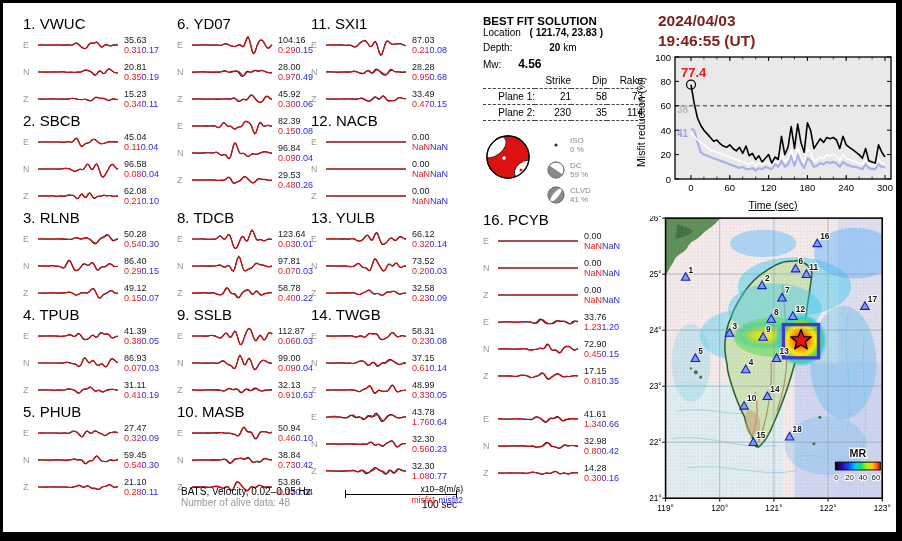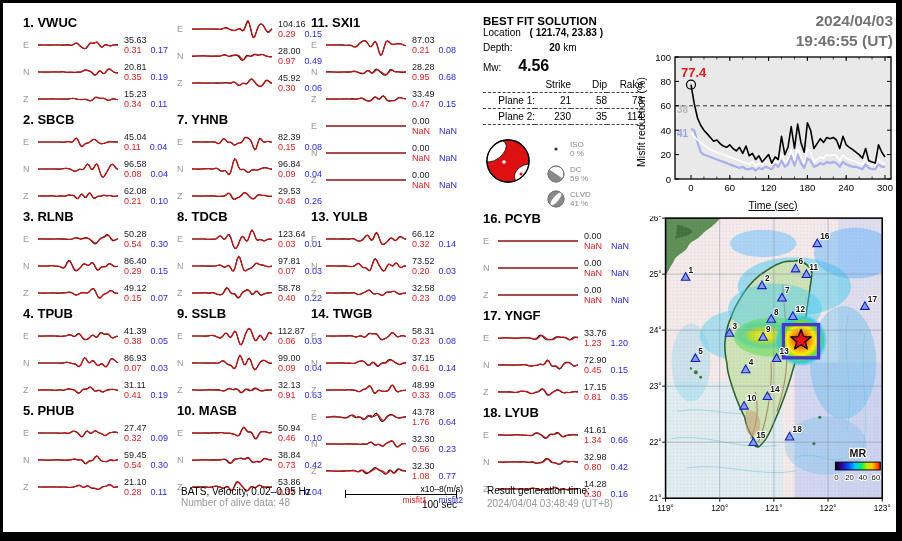--- a/index.html
+++ b/index.html
@@ -4,35 +4,35 @@
 <style>
   html,body{margin:0;padding:0;}
   body{width:902px;height:541px;background:#000;font-family:"Liberation Sans","DejaVu Sans",sans-serif;position:relative;overflow:hidden;}
   #frame{position:absolute;left:3px;top:3px;width:893px;height:529px;background:#fff;}
   .col{position:absolute;top:12px;}
   #col1{left:20px;width:152px;}
   #col2{left:174px;width:150px;}
   #col3{left:308px;width:150px;}
   #col4{left:480px;width:160px;top:12px;}
   .station{height:97px;}
-  .st-header{font-size:13px;font-weight:bold;color:#000;height:15px;margin-bottom:1px;}
+  .st-header{font-size:15px;font-weight:normal;color:#000;height:15px;margin-bottom:1px;}
   .crow{display:flex;align-items:center;height:27px;}
   .comp{width:13px;color:#999;font-size:9px;flex:none;}
   svg.wf{width:86px;height:26px;flex:none;}
   .nums{width:49px;margin-left:2px;font-size:9px;line-height:10px;flex:none;}
   .amp{color:#1a1a1a;}
   .m1{color:#e62020;}
-  .m2{color:#2a2ae0;margin-left:9px;}
+  .m2{color:#2a2ae0;margin-left:0;}
   
   #solution{height:196px;font-size:10px;color:#000;}
   #sol-title{font-size:11.5px;font-weight:bold;}
   .sol-row{margin-bottom:4px;}
   .sol-strong{font-weight:bold;}
   #mw-row{margin:2px 0 2px 0;}
-  #mw-val{font-size:16px;font-weight:bold;margin-left:14px;}
+  #mw-val{font-size:12px;font-weight:bold;margin-left:14px;}
   table.sdr{border-collapse:collapse;font-size:10px;margin-top:2px;}
   table.sdr td{padding:2px 0 2px 0;}
   td.sdr-lab{width:52px;text-align:right;}
   td.sdr-v{width:36px;text-align:right;}
   tr.dashb td{border-bottom:1px dashed #444;}
   #mech{display:flex;margin-top:11px;align-items:flex-start;}
   #decomp{margin-left:14px;}
   .dec-item{display:flex;align-items:center;height:25px;}
   .dec-txt{font-size:8px;color:#888;line-height:9px;margin-left:5px;}
   
@@ -40,21 +40,21 @@
   #bats .sub{color:#999;}
   #scalebar{position:absolute;left:342px;top:487px;width:112px;}
   #scalebar .bar{height:8px;border-left:1px solid #000;border-right:1px solid #000;position:relative;}
   #scalebar .bar:before{content:"";position:absolute;left:0;right:0;top:4px;border-top:1px solid #000;}
   #scalebar .lab{text-align:right;font-size:10px;margin-top:1px;color:#000;}
   #units{position:absolute;left:396px;top:481px;width:64px;text-align:right;font-size:8.5px;line-height:11px;}
   #units .mis{font-size:8.5px;}
   #result{position:absolute;left:484px;top:481px;font-size:10px;line-height:13px;}
   #result .sub{color:#999;}
   
-  #datebox{position:absolute;left:655px;top:8px;width:235px;text-align:right;font-weight:bold;font-size:15.5px;line-height:20px;color:#737373;}
+  #datebox{position:absolute;left:655px;top:8px;width:235px;text-align:left;font-weight:bold;font-size:15.5px;line-height:20px;color:#7f1d1d;}
   #misfit-chart{position:absolute;left:642px;top:50px;}
   #ylab{position:absolute;left:573px;top:113px;width:130px;text-align:center;font-size:10.5px;color:#000;transform:rotate(-90deg);}
   #xlab{position:absolute;left:700px;top:196px;width:140px;text-align:center;font-size:10.5px;color:#000;text-decoration:underline;}
   
   #mapbox{position:absolute;left:645px;top:213px;}
   #mapbox svg{width:244px;height:298px;}
 </style>
 </head>
 <body>
 
@@ -237,20 +237,21 @@
           </svg>
           <div class="nums">
             <div class="amp">21.10</div>
             <div><span class="m1">0.28</span><span class="m2">0.11</span></div>
           </div>
         </div>
       </div>
     </div>
   <div id="col2" class="col">
       <div class="station">
+        <div class="st-header">6. YD07</div>
         <div class="crow">
           <span class="comp">E</span>
           <svg class="wf" viewBox="0 0 86 26">
             <path d="M2.0,13.0L3.3,13.0L4.7,13.0L6.0,13.0L7.3,13.0L8.7,13.0L10.0,13.0L11.3,13.0L12.7,13.0L14.0,13.0L15.3,13.0L16.7,13.0L18.0,13.0L19.3,13.0L20.7,13.0L22.0,13.0L23.3,13.0L24.7,13.0L26.0,13.0L27.3,13.1L28.7,13.3L30.0,13.4L31.3,13.2L32.7,12.8L34.0,12.2L35.3,11.8L36.7,11.9L38.0,12.5L39.3,13.2L40.7,13.8L42.0,14.1L43.3,14.4L44.7,14.4L46.0,14.1L47.3,13.4L48.7,12.7L50.0,12.9L51.3,14.0L52.7,14.9L54.0,13.8L55.3,10.3L56.7,6.3L58.0,4.8L59.3,7.5L60.7,13.3L62.0,19.0L63.3,21.7L64.7,20.5L66.0,16.8L67.3,12.7L68.7,9.7L70.0,8.2L71.3,8.0L72.7,8.9L74.0,10.7L75.3,13.2L76.7,15.4L78.0,16.3L79.3,15.6L80.7,14.0L82.0,12.7" fill="none" stroke="#111" stroke-width="1.1"></path>
             <path d="M2.0,13.1L3.3,13.1L4.7,13.2L6.0,13.2L7.3,13.2L8.7,13.1L10.0,13.0L11.3,12.9L12.7,12.9L14.0,12.8L15.3,12.8L16.7,12.8L18.0,12.9L19.3,13.0L20.7,13.1L22.0,13.1L23.3,13.2L24.7,13.2L26.0,13.2L27.3,13.2L28.7,13.3L30.0,13.3L31.3,13.1L32.7,12.7L34.0,12.1L35.3,11.7L36.7,11.8L38.0,12.4L39.3,13.1L40.7,13.8L42.0,14.2L43.3,14.5L44.7,14.6L46.0,14.3L47.3,13.5L48.7,12.7L50.0,12.7L51.3,13.6L52.7,14.5L54.0,13.9L55.3,11.1L56.7,7.3L58.0,5.3L59.3,7.2L60.7,12.4L62.0,18.0L63.3,21.2L64.7,20.7L66.0,17.4L67.3,13.4L68.7,10.2L70.0,8.4L71.3,8.0L72.7,8.7L74.0,10.3L75.3,12.7L76.7,15.0L78.0,16.3L79.3,15.9L80.7,14.4L82.0,13.1" fill="none" stroke="#cc1212" stroke-width="1.2"></path>
           </svg>
           <div class="nums">
             <div class="amp">104.16</div>
             <div><span class="m1">0.29</span><span class="m2">0.15</span></div>
           </div>
@@ -272,21 +273,20 @@
             <path d="M2.0,13.0L3.3,13.0L4.7,13.0L6.0,13.0L7.3,13.0L8.7,13.0L10.0,13.0L11.3,13.0L12.7,13.0L14.0,13.0L15.3,13.0L16.7,13.0L18.0,13.0L19.3,13.0L20.7,13.0L22.0,13.0L23.3,13.0L24.7,13.0L26.0,13.1L27.3,13.1L28.7,13.1L30.0,13.1L31.3,13.0L32.7,12.9L34.0,12.7L35.3,12.6L36.7,12.7L38.0,12.9L39.3,13.1L40.7,13.0L42.0,12.5L43.3,12.0L44.7,12.2L46.0,13.3L47.3,14.7L48.7,15.5L50.0,15.2L51.3,14.1L52.7,13.2L54.0,13.3L55.3,13.8L56.7,13.7L58.0,12.4L59.3,10.5L60.7,9.1L62.0,9.1L63.3,10.3L64.7,12.2L66.0,13.9L67.3,15.2L68.7,16.1L70.0,16.5L71.3,16.1L72.7,14.8L74.0,12.8L75.3,11.0L76.7,10.2L78.0,10.6L79.3,11.8L80.7,12.9L82.0,13.2" fill="none" stroke="#111" stroke-width="1.1"></path>
             <path d="M2.0,13.1L3.3,13.1L4.7,13.0L6.0,12.9L7.3,12.9L8.7,12.9L10.0,12.9L11.3,12.9L12.7,13.0L14.0,13.0L15.3,13.1L16.7,13.1L18.0,13.1L19.3,13.1L20.7,13.1L22.0,13.0L23.3,13.0L24.7,13.0L26.0,12.9L27.3,12.9L28.7,13.0L30.0,13.0L31.3,13.0L32.7,13.0L34.0,12.9L35.3,12.8L36.7,12.8L38.0,13.0L39.3,13.1L40.7,13.1L42.0,12.6L43.3,12.1L44.7,12.1L46.0,12.9L47.3,14.2L48.7,15.2L50.0,15.2L51.3,14.2L52.7,13.4L54.0,13.3L55.3,13.8L56.7,13.9L58.0,12.9L59.3,11.0L60.7,9.5L62.0,9.1L63.3,10.1L64.7,11.7L66.0,13.5L67.3,14.8L68.7,15.8L70.0,16.3L71.3,16.2L72.7,15.2L74.0,13.4L75.3,11.5L76.7,10.5L78.0,10.6L79.3,11.6L80.7,12.6L82.0,13.1" fill="none" stroke="#cc1212" stroke-width="1.2"></path>
           </svg>
           <div class="nums">
             <div class="amp">45.92</div>
             <div><span class="m1">0.30</span><span class="m2">0.06</span></div>
           </div>
         </div>
       </div>
       <div class="station">
-        <div class="st-header">7. YHNB</div>
         <div class="crow">
           <span class="comp">E</span>
           <svg class="wf" viewBox="0 0 86 26">
             <path d="M2.0,13.0L3.3,13.0L4.7,13.0L6.0,13.0L7.3,13.0L8.7,13.0L10.0,13.0L11.3,13.0L12.7,13.0L14.0,13.0L15.3,13.0L16.7,12.9L18.0,12.9L19.3,13.0L20.7,13.0L22.0,13.0L23.3,12.9L24.7,13.1L26.0,13.6L27.3,14.3L28.7,14.7L30.0,13.9L31.3,12.0L32.7,10.1L34.0,9.6L35.3,10.7L36.7,12.4L38.0,13.4L39.3,13.4L40.7,13.3L42.0,14.2L43.3,15.6L44.7,16.2L46.0,15.6L47.3,14.5L48.7,14.0L50.0,14.0L51.3,13.5L52.7,11.9L54.0,9.7L55.3,8.4L56.7,8.4L58.0,9.1L59.3,9.9L60.7,11.5L62.0,14.5L63.3,18.4L64.7,20.9L66.0,19.8L67.3,15.6L68.7,11.2L70.0,9.3L71.3,10.2L72.7,12.1L74.0,13.1L75.3,13.0L76.7,12.5L78.0,12.4L79.3,12.7L80.7,13.0L82.0,13.2" fill="none" stroke="#111" stroke-width="1.1"></path>
             <path d="M2.0,13.0L3.3,12.9L4.7,12.9L6.0,12.9L7.3,12.9L8.7,12.9L10.0,13.0L11.3,13.0L12.7,13.0L14.0,13.1L15.3,13.1L16.7,13.0L18.0,13.0L19.3,13.0L20.7,13.0L22.0,12.9L23.3,12.9L24.7,13.0L26.0,13.4L27.3,14.2L28.7,14.6L30.0,14.0L31.3,12.3L32.7,10.4L34.0,9.7L35.3,10.6L36.7,12.3L38.0,13.4L39.3,13.4L40.7,13.2L42.0,13.9L43.3,15.3L44.7,16.1L46.0,15.6L47.3,14.5L48.7,14.0L50.0,14.0L51.3,13.7L52.7,12.2L54.0,10.1L55.3,8.6L56.7,8.5L58.0,9.1L59.3,9.9L60.7,11.2L62.0,14.0L63.3,17.8L64.7,20.5L66.0,19.8L67.3,16.0L68.7,11.6L70.0,9.5L71.3,10.2L72.7,12.1L74.0,13.2L75.3,13.1L76.7,12.5L78.0,12.3L79.3,12.6L80.7,12.9L82.0,13.1" fill="none" stroke="#cc1212" stroke-width="1.2"></path>
           </svg>
           <div class="nums">
             <div class="amp">82.39</div>
             <div><span class="m1">0.15</span><span class="m2">0.08</span></div>
           </div>
@@ -454,20 +454,21 @@
             <path d="M2.0,13.0L3.3,13.0L4.7,13.0L6.0,13.0L7.3,13.0L8.7,13.0L10.0,13.0L11.3,13.0L12.7,13.0L14.0,13.0L15.3,13.0L16.7,13.0L18.0,13.0L19.3,13.0L20.7,13.0L22.0,13.0L23.3,13.0L24.7,13.0L26.0,13.0L27.3,12.9L28.7,12.9L30.0,13.0L31.3,13.1L32.7,13.1L34.0,12.8L35.3,12.5L36.7,12.2L38.0,12.3L39.3,12.9L40.7,13.7L42.0,14.5L43.3,15.0L44.7,15.2L46.0,14.9L47.3,14.0L48.7,12.6L50.0,11.3L51.3,10.9L52.7,11.8L54.0,12.9L55.3,13.1L56.7,11.9L58.0,10.4L59.3,9.9L60.7,11.1L62.0,13.0L63.3,14.5L64.7,15.1L66.0,14.9L67.3,14.7L68.7,14.7L70.0,14.7L71.3,14.1L72.7,13.0L74.0,12.0L75.3,11.5L76.7,11.7L78.0,12.2L79.3,12.5L80.7,12.6L82.0,12.7" fill="none" stroke="#111" stroke-width="1.1"></path>
             <path d="M2.0,12.8L3.3,12.8L4.7,12.9L6.0,13.0L7.3,13.0L8.7,13.1L10.0,13.2L11.3,13.2L12.7,13.2L14.0,13.1L15.3,13.0L16.7,13.0L18.0,12.9L19.3,12.8L20.7,12.8L22.0,12.9L23.3,12.9L24.7,13.0L26.0,13.0L27.3,13.1L28.7,13.1L30.0,13.1L31.3,13.2L32.7,13.2L34.0,13.0L35.3,12.6L36.7,12.2L38.0,12.1L39.3,12.5L40.7,13.3L42.0,14.1L43.3,14.7L44.7,15.0L46.0,15.0L47.3,14.4L48.7,13.2L50.0,11.9L51.3,11.2L52.7,11.6L54.0,12.6L55.3,13.0L56.7,12.2L58.0,10.8L59.3,10.0L60.7,10.7L62.0,12.4L63.3,14.1L64.7,15.0L66.0,15.0L67.3,14.7L68.7,14.7L70.0,14.7L71.3,14.3L72.7,13.3L74.0,12.2L75.3,11.5L76.7,11.6L78.0,12.0L79.3,12.4L80.7,12.6L82.0,12.7" fill="none" stroke="#cc1212" stroke-width="1.2"></path>
           </svg>
           <div class="nums">
             <div class="amp">33.49</div>
             <div><span class="m1">0.47</span><span class="m2">0.15</span></div>
           </div>
         </div>
       </div>
       <div class="station">
+        <div class="st-header">12. NACB</div>
         <div class="crow">
           <span class="comp">E</span>
           <svg class="wf" viewBox="0 0 86 26">
             <path d="M2.0,13.0L3.3,13.0L4.7,13.0L6.0,13.0L7.3,13.0L8.7,13.0L10.0,13.0L11.3,13.0L12.7,13.0L14.0,13.0L15.3,13.0L16.7,13.0L18.0,13.0L19.3,13.0L20.7,13.0L22.0,13.0L23.3,13.0L24.7,13.0L26.0,13.0L27.3,13.0L28.7,13.0L30.0,13.0L31.3,13.0L32.7,13.0L34.0,13.0L35.3,13.0L36.7,13.0L38.0,13.0L39.3,13.0L40.7,13.0L42.0,13.0L43.3,13.0L44.7,13.0L46.0,13.0L47.3,13.0L48.7,13.0L50.0,13.0L51.3,13.0L52.7,13.0L54.0,13.0L55.3,13.0L56.7,13.0L58.0,13.0L59.3,13.0L60.7,13.0L62.0,13.0L63.3,13.0L64.7,13.0L66.0,13.0L67.3,13.0L68.7,13.0L70.0,13.0L71.3,13.0L72.7,13.0L74.0,13.0L75.3,13.0L76.7,13.0L78.0,13.0L79.3,13.0L80.7,13.0L82.0,13.0" fill="none" stroke="#111" stroke-width="1.1"></path>
             <path d="M2.0,13.0L3.3,13.0L4.7,13.0L6.0,13.0L7.3,13.0L8.7,13.0L10.0,13.0L11.3,13.0L12.7,13.0L14.0,13.0L15.3,13.0L16.7,13.0L18.0,13.0L19.3,13.0L20.7,13.0L22.0,13.0L23.3,13.0L24.7,13.0L26.0,13.0L27.3,13.0L28.7,13.0L30.0,13.0L31.3,13.0L32.7,13.0L34.0,13.0L35.3,13.0L36.7,13.0L38.0,13.0L39.3,13.0L40.7,13.0L42.0,13.0L43.3,13.0L44.7,13.0L46.0,13.0L47.3,13.0L48.7,13.0L50.0,13.0L51.3,13.0L52.7,13.0L54.0,13.0L55.3,13.0L56.7,13.0L58.0,13.0L59.3,13.0L60.7,13.0L62.0,13.0L63.3,13.0L64.7,13.0L66.0,13.0L67.3,13.0L68.7,13.0L70.0,13.0L71.3,13.0L72.7,13.0L74.0,13.0L75.3,13.0L76.7,13.0L78.0,13.0L79.3,13.0L80.7,13.0L82.0,13.0" fill="none" stroke="#cc1212" stroke-width="1.2"></path>
           </svg>
           <div class="nums">
             <div class="amp">0.00</div>
             <div><span class="m1">NaN</span><span class="m2">NaN</span></div>
           </div>
@@ -725,21 +726,20 @@
               <path d="M2.0,13.0L3.3,13.0L4.7,13.0L6.0,13.0L7.3,13.0L8.7,13.0L10.0,13.0L11.3,13.0L12.7,13.0L14.0,13.0L15.3,13.0L16.7,13.0L18.0,13.0L19.3,13.0L20.7,13.0L22.0,13.0L23.3,13.0L24.7,13.0L26.0,13.0L27.3,13.0L28.7,13.0L30.0,13.0L31.3,13.0L32.7,13.0L34.0,13.0L35.3,13.0L36.7,13.0L38.0,13.0L39.3,13.0L40.7,13.0L42.0,13.0L43.3,13.0L44.7,13.0L46.0,13.0L47.3,13.0L48.7,13.0L50.0,13.0L51.3,13.0L52.7,13.0L54.0,13.0L55.3,13.0L56.7,13.0L58.0,13.0L59.3,13.0L60.7,13.0L62.0,13.0L63.3,13.0L64.7,13.0L66.0,13.0L67.3,13.0L68.7,13.0L70.0,13.0L71.3,13.0L72.7,13.0L74.0,13.0L75.3,13.0L76.7,13.0L78.0,13.0L79.3,13.0L80.7,13.0L82.0,13.0" fill="none" stroke="#111" stroke-width="1.1"></path>
               <path d="M2.0,13.0L3.3,13.0L4.7,13.0L6.0,13.0L7.3,13.0L8.7,13.0L10.0,13.0L11.3,13.0L12.7,13.0L14.0,13.0L15.3,13.0L16.7,13.0L18.0,13.0L19.3,13.0L20.7,13.0L22.0,13.0L23.3,13.0L24.7,13.0L26.0,13.0L27.3,13.0L28.7,13.0L30.0,13.0L31.3,13.0L32.7,13.0L34.0,13.0L35.3,13.0L36.7,13.0L38.0,13.0L39.3,13.0L40.7,13.0L42.0,13.0L43.3,13.0L44.7,13.0L46.0,13.0L47.3,13.0L48.7,13.0L50.0,13.0L51.3,13.0L52.7,13.0L54.0,13.0L55.3,13.0L56.7,13.0L58.0,13.0L59.3,13.0L60.7,13.0L62.0,13.0L63.3,13.0L64.7,13.0L66.0,13.0L67.3,13.0L68.7,13.0L70.0,13.0L71.3,13.0L72.7,13.0L74.0,13.0L75.3,13.0L76.7,13.0L78.0,13.0L79.3,13.0L80.7,13.0L82.0,13.0" fill="none" stroke="#cc1212" stroke-width="1.2"></path>
             </svg>
             <div class="nums">
               <div class="amp">0.00</div>
               <div><span class="m1">NaN</span><span class="m2">NaN</span></div>
             </div>
           </div>
         </div>
         <div class="station">
-          <div class="st-header">17. YNGF</div>
           <div class="crow">
             <span class="comp">E</span>
             <svg class="wf" viewBox="0 0 86 26">
               <path d="M2.0,13.0L3.3,13.0L4.7,13.0L6.0,13.0L7.3,13.0L8.7,13.0L10.0,13.0L11.3,13.0L12.7,13.0L14.0,13.0L15.3,13.0L16.7,13.0L18.0,13.0L19.3,13.0L20.7,13.0L22.0,13.0L23.3,13.0L24.7,13.0L26.0,12.9L27.3,12.9L28.7,12.9L30.0,12.9L31.3,12.9L32.7,13.0L34.0,13.1L35.3,13.4L36.7,13.9L38.0,14.2L39.3,14.1L40.7,13.3L42.0,11.9L43.3,10.6L44.7,10.2L46.0,10.8L47.3,12.2L48.7,13.6L50.0,14.5L51.3,14.8L52.7,14.8L54.0,14.7L55.3,14.5L56.7,14.0L58.0,13.1L59.3,12.2L60.7,11.7L62.0,11.8L63.3,12.1L64.7,12.5L66.0,12.5L67.3,12.4L68.7,12.6L70.0,13.1L71.3,14.0L72.7,14.8L74.0,14.8L75.3,13.9L76.7,12.8L78.0,12.1L79.3,12.0L80.7,12.5L82.0,12.9" fill="none" stroke="#111" stroke-width="1.1"></path>
               <path d="M2.0,13.4L3.3,13.3L4.7,13.2L6.0,13.0L7.3,12.8L8.7,12.6L10.0,12.6L11.3,12.6L12.7,12.7L14.0,12.8L15.3,13.0L16.7,13.2L18.0,13.4L19.3,13.4L20.7,13.4L22.0,13.3L23.3,13.2L24.7,12.9L26.0,12.7L27.3,12.6L28.7,12.5L30.0,12.5L31.3,12.6L32.7,12.8L34.0,13.0L35.3,13.3L36.7,13.8L38.0,14.2L39.3,14.4L40.7,14.1L42.0,13.2L43.3,11.9L44.7,10.8L46.0,10.4L47.3,11.0L48.7,12.2L50.0,13.3L51.3,14.1L52.7,14.5L54.0,14.6L55.3,14.7L56.7,14.6L58.0,14.1L59.3,13.2L60.7,12.4L62.0,11.9L63.3,11.8L64.7,12.0L66.0,12.2L67.3,12.2L68.7,12.3L70.0,12.6L71.3,13.3L72.7,14.2L74.0,14.8L75.3,14.7L76.7,14.0L78.0,13.0L79.3,12.3L80.7,12.2L82.0,12.4" fill="none" stroke="#cc1212" stroke-width="1.2"></path>
             </svg>
             <div class="nums">
               <div class="amp">33.76</div>
               <div><span class="m1">1.23</span><span class="m2">1.20</span></div>
             </div>
@@ -761,21 +761,20 @@
               <path d="M2.0,13.0L3.3,13.0L4.7,13.0L6.0,13.0L7.3,13.0L8.7,13.0L10.0,13.0L11.3,12.9L12.7,12.9L14.0,12.9L15.3,13.0L16.7,13.2L18.0,13.4L19.3,13.5L20.7,13.4L22.0,13.1L23.3,12.6L24.7,12.3L26.0,12.2L27.3,12.2L28.7,12.3L30.0,12.5L31.3,12.9L32.7,13.7L34.0,14.4L35.3,14.7L36.7,14.5L38.0,13.9L39.3,13.4L40.7,13.1L42.0,12.7L43.3,11.8L44.7,10.5L46.0,9.8L47.3,10.3L48.7,12.2L50.0,14.5L51.3,16.0L52.7,16.2L54.0,15.4L55.3,14.2L56.7,13.2L58.0,12.4L59.3,11.6L60.7,10.9L62.0,10.9L63.3,11.5L64.7,12.6L66.0,13.5L67.3,13.7L68.7,13.6L70.0,13.4L71.3,13.4L72.7,13.5L74.0,13.4L75.3,13.2L76.7,12.9L78.0,12.7L79.3,12.8L80.7,12.9L82.0,13.0" fill="none" stroke="#111" stroke-width="1.1"></path>
               <path d="M2.0,12.9L3.3,12.8L4.7,12.8L6.0,12.8L7.3,12.9L8.7,12.9L10.0,13.0L11.3,13.1L12.7,13.1L14.0,13.2L15.3,13.1L16.7,13.2L18.0,13.3L19.3,13.3L20.7,13.3L22.0,13.0L23.3,12.7L24.7,12.3L26.0,12.2L27.3,12.3L28.7,12.4L30.0,12.6L31.3,12.9L32.7,13.4L34.0,14.1L35.3,14.5L36.7,14.5L38.0,14.0L39.3,13.4L40.7,13.0L42.0,12.8L43.3,12.3L44.7,11.3L46.0,10.4L47.3,10.4L48.7,11.5L50.0,13.5L51.3,15.2L52.7,16.0L54.0,15.6L55.3,14.6L56.7,13.5L58.0,12.7L59.3,11.9L60.7,11.3L62.0,10.9L63.3,11.2L64.7,12.1L66.0,13.1L67.3,13.7L68.7,13.8L70.0,13.6L71.3,13.5L72.7,13.5L74.0,13.5L75.3,13.2L76.7,12.9L78.0,12.6L79.3,12.6L80.7,12.7L82.0,12.8" fill="none" stroke="#cc1212" stroke-width="1.2"></path>
             </svg>
             <div class="nums">
               <div class="amp">17.15</div>
               <div><span class="m1">0.81</span><span class="m2">0.35</span></div>
             </div>
           </div>
         </div>
         <div class="station">
-          <div class="st-header">18. LYUB</div>
           <div class="crow">
             <span class="comp">E</span>
             <svg class="wf" viewBox="0 0 86 26">
               <path d="M2.0,13.0L3.3,13.0L4.7,13.0L6.0,13.0L7.3,13.0L8.7,13.0L10.0,13.0L11.3,13.0L12.7,13.0L14.0,13.0L15.3,13.0L16.7,13.0L18.0,13.0L19.3,13.0L20.7,13.0L22.0,13.0L23.3,13.0L24.7,13.0L26.0,13.0L27.3,13.0L28.7,13.0L30.0,13.1L31.3,13.2L32.7,13.5L34.0,13.8L35.3,13.7L36.7,13.0L38.0,12.0L39.3,11.0L40.7,10.7L42.0,11.2L43.3,11.9L44.7,12.8L46.0,13.8L47.3,15.1L48.7,16.2L50.0,16.3L51.3,15.0L52.7,13.3L54.0,12.3L55.3,12.4L56.7,12.8L58.0,12.5L59.3,11.5L60.7,10.5L62.0,10.7L63.3,12.0L64.7,13.7L66.0,14.7L67.3,14.6L68.7,13.9L70.0,13.3L71.3,13.2L72.7,13.2L74.0,13.1L75.3,12.9L76.7,12.9L78.0,12.9L79.3,13.0L80.7,13.0L82.0,12.9" fill="none" stroke="#111" stroke-width="1.1"></path>
               <path d="M2.0,12.5L3.3,12.6L4.7,12.7L6.0,13.0L7.3,13.2L8.7,13.4L10.0,13.5L11.3,13.5L12.7,13.4L14.0,13.3L15.3,13.0L16.7,12.8L18.0,12.6L19.3,12.5L20.7,12.5L22.0,12.6L23.3,12.7L24.7,13.0L26.0,13.2L27.3,13.4L28.7,13.5L30.0,13.5L31.3,13.5L32.7,13.4L34.0,13.4L35.3,13.4L36.7,13.1L38.0,12.4L39.3,11.6L40.7,11.0L42.0,11.0L43.3,11.6L44.7,12.5L46.0,13.3L47.3,14.3L48.7,15.3L50.0,15.9L51.3,15.7L52.7,14.4L54.0,12.9L55.3,12.1L56.7,12.1L58.0,12.3L59.3,12.1L60.7,11.5L62.0,11.1L63.3,11.5L64.7,12.8L66.0,14.2L67.3,14.9L68.7,14.6L70.0,13.9L71.3,13.2L72.7,12.9L74.0,12.7L75.3,12.5L76.7,12.4L78.0,12.5L79.3,12.7L80.7,13.0L82.0,13.2" fill="none" stroke="#cc1212" stroke-width="1.2"></path>
             </svg>
             <div class="nums">
               <div class="amp">41.61</div>
               <div><span class="m1">1.34</span><span class="m2">0.66</span></div>
             </div>
@@ -817,24 +816,20 @@
   </div>
 
   <div id="units">
     <div>x10–8(m/s)</div>
     <div class="mis">
       <span class="m1">misfit1</span>
       <span class="m2">misfit2</span>
     </div>
   </div>
 
-  <div id="result">
-    <div>Result generation time:</div>
-    <div class="sub">2024/04/04 03:48:49 (UT+8)</div>
-  </div>
 
   <div id="datebox">
     <div>2024/04/03</div>
     <div>19:46:55  (UT)</div>
   </div>
 
   <div id="ylab">Misfit reduction (%)</div>
   <div id="misfit-chart"><svg width="250" height="152" viewBox="0 0 250 152">
         <rect x="30" y="4" width="216" height="122" fill="#e9e9e9"></rect>
         <line x1="30" y1="52.8" x2="246" y2="52.8" stroke="#000" stroke-width="0.8" stroke-dasharray="4,3"></line>

